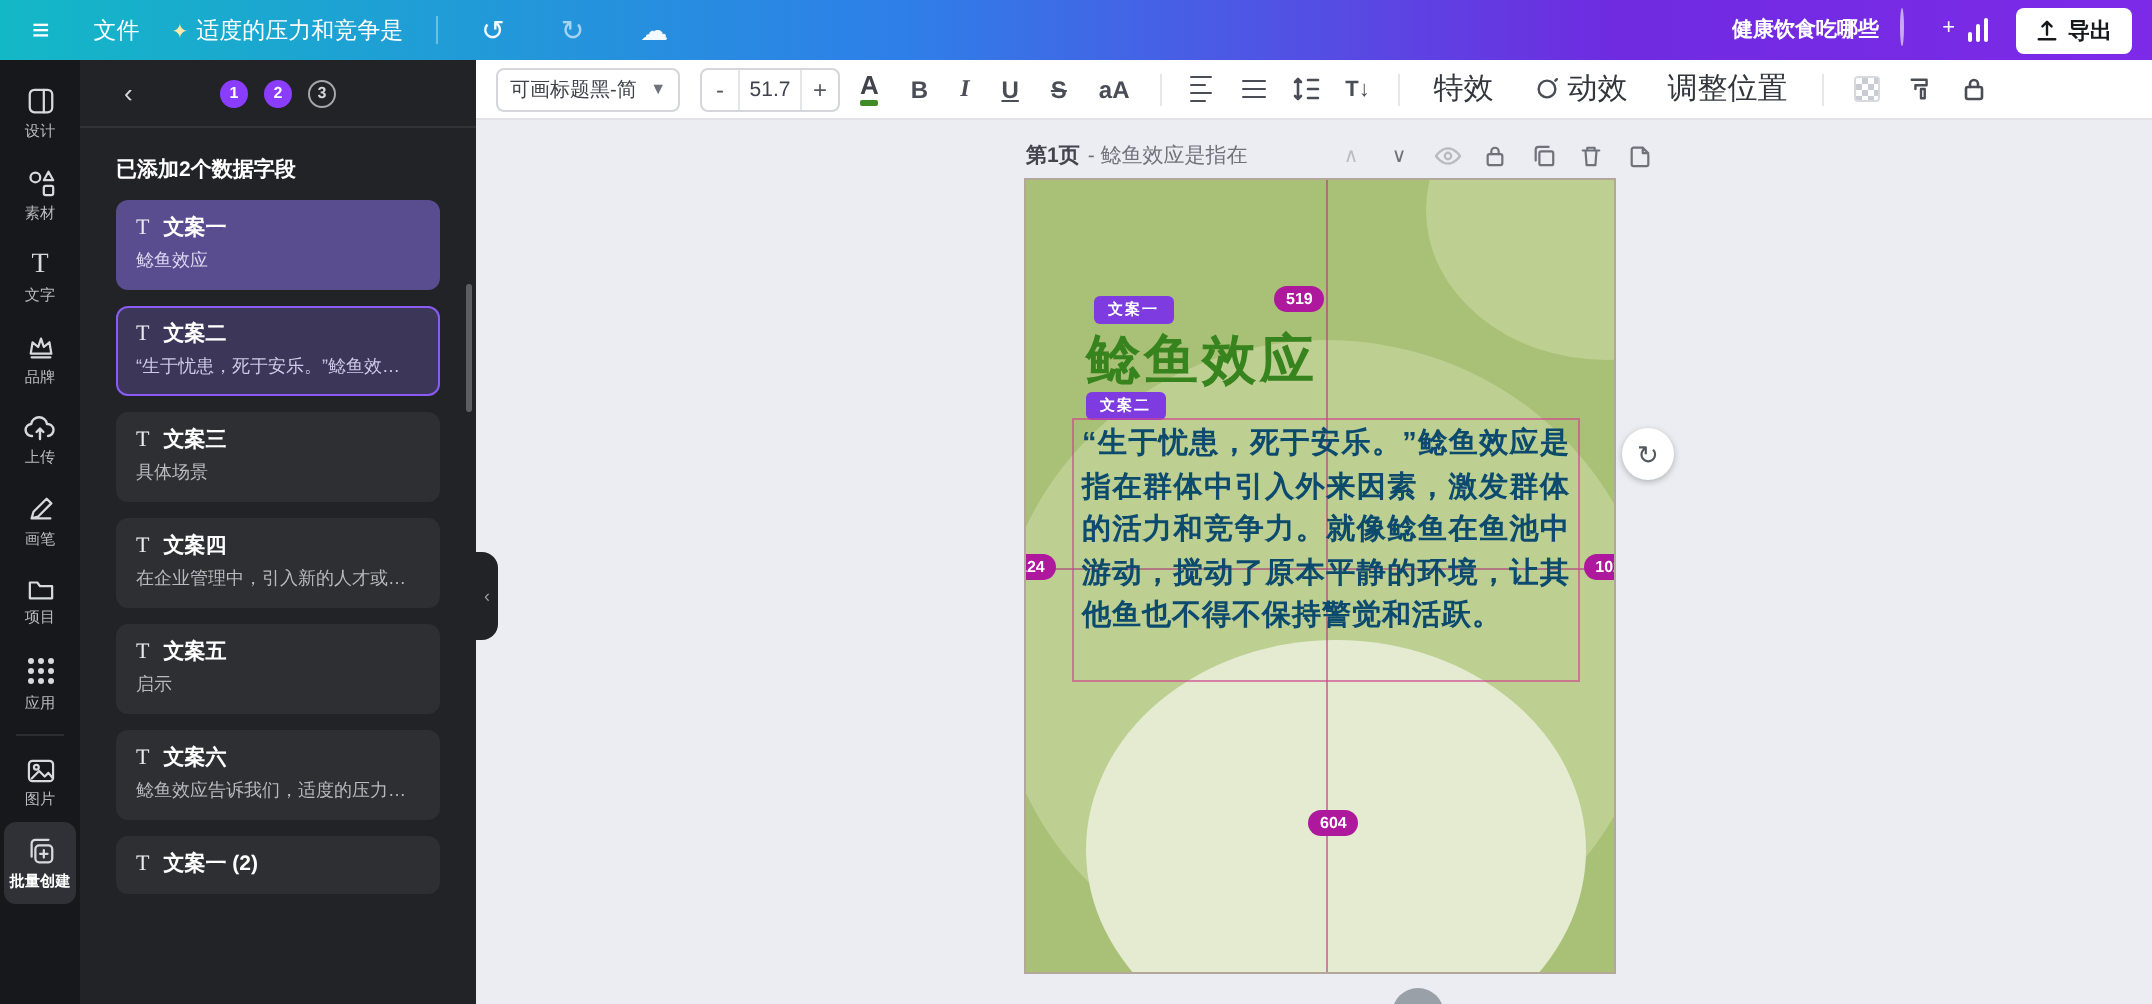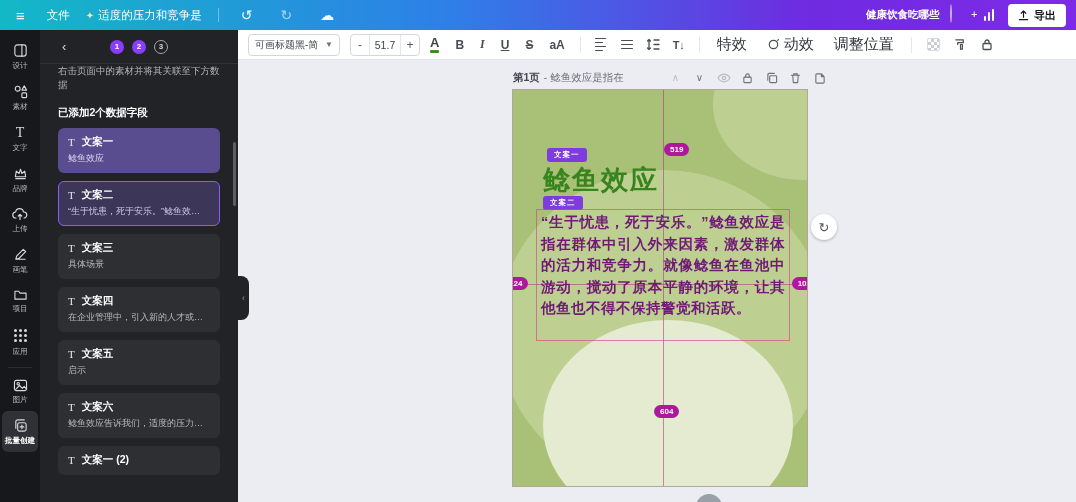--- a/index.html
+++ b/index.html
@@ -96,23 +96,23 @@
   .blob.a { left:-15px; top:80px; width:330px; height:320px; background:#bdd092; }
   .blob.b { left:30px; top:230px; width:250px; height:210px; background:#e4ebd1; }
   .blob.c { left:200px; top:-60px; width:180px; height:150px; background:#bdd092; }
   .v-guide { position:absolute; left:150px; top:0; bottom:0; width:1px; background:rgba(170,50,120,.55); }
   .h-guide { position:absolute; left:0; right:0; top:194px; height:1px; background:rgba(170,50,120,.55); }
   .tag { position:absolute; background:#7d3be0; color:#fff; font-size:7.5px; font-weight:bold; padding:2px 7px; border-radius:3px; letter-spacing:1px; }
   .tag.t1 { left:34px; top:58px; }
   .tag.t2 { left:30px; top:106px; }
   .poster-title { position:absolute; left:30px; top:72px; font-size:27px; font-weight:bold; color:#37831d; letter-spacing:2px; }
   .poster-body-box { position:absolute; left:23px; top:119px; width:254px; height:132px; border:1px solid rgba(205,70,140,.65); padding:2px 4px; }
-  .poster-body { font-size:14.5px; font-weight:bold; color:#701a75; line-height:21.5px; letter-spacing:.5px; text-align:justify; }
+  .poster-body { font-size:14.5px; font-weight:bold; color:#0c4a6e; line-height:21.5px; letter-spacing:.5px; text-align:justify; }
   .mbadge { position:absolute; background:#ae189d; color:#fff; font-size:8px; font-weight:bold; padding:2px 6px; border-radius:8px; z-index:5; }
-  .mb-top { left:151px; top:53px; }
+  .mb-top { left:124px; top:53px; }
   .mb-left { left:-10px; top:187px; }
   .mb-right { right:-10px; top:187px; }
   .mb-bottom { left:141px; top:315px; }
 
   .rotate-btn { position:absolute; left:811px; top:214px; width:26px; height:26px; border-radius:50%; background:#fff; box-shadow:0 1px 3px rgba(0,0,0,.25); display:flex; align-items:center; justify-content:center; font-size:13px; color:#55585f; cursor:pointer; z-index:10; }
   .bottom-peek { position:absolute; left:696px; top:494px; width:26px; height:26px; border-radius:50%; background:#9aa0a8; z-index:10; }
 </style>
 </head>
 <body>
 
@@ -291,21 +291,20 @@
 
 <div class="panel">
   <div class="panel-head">
     <span class="back-chev">‹</span>
     <div class="steps">
       <span class="step fill">1</span>
       <span class="step fill">2</span>
       <span class="step hollow">3</span>
     </div>
   </div>
-  <div class="panel-sub">右击页面中的素材并将其关联至下方数据</div>
   <div class="fields-added">已添加2个数据字段</div>
   <div class="cards">
     <div class="card selected">
       <div class="row1">
           <span class="ticon">T</span>
           <span class="clabel">文案一</span>
         </div>
       <div class="cvalue">鲶鱼效应</div>
     </div>
     <div class="card active">

